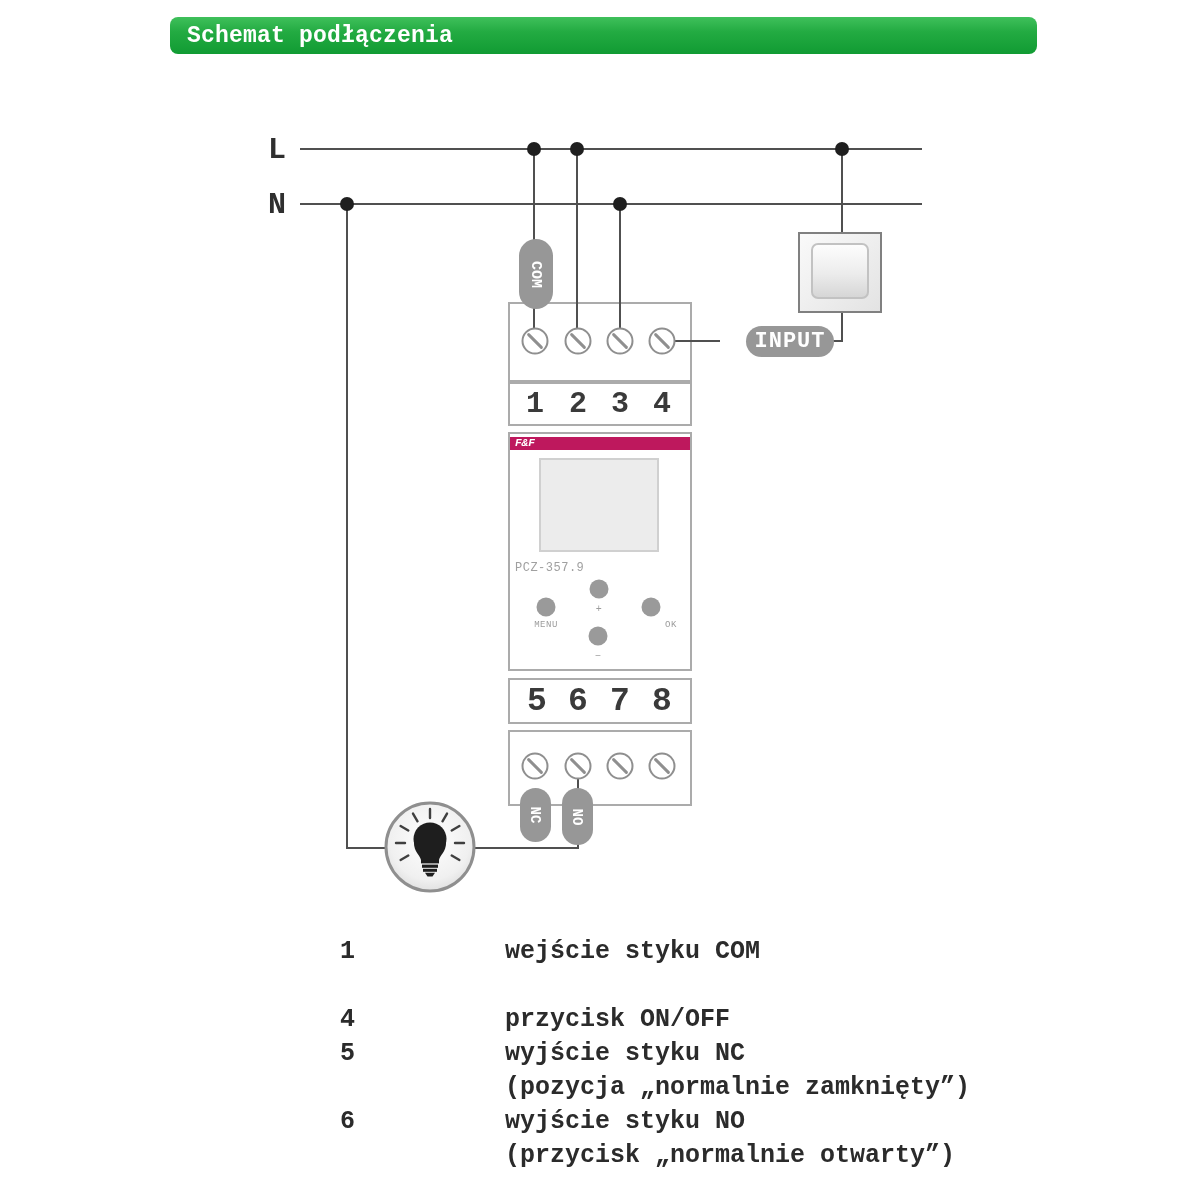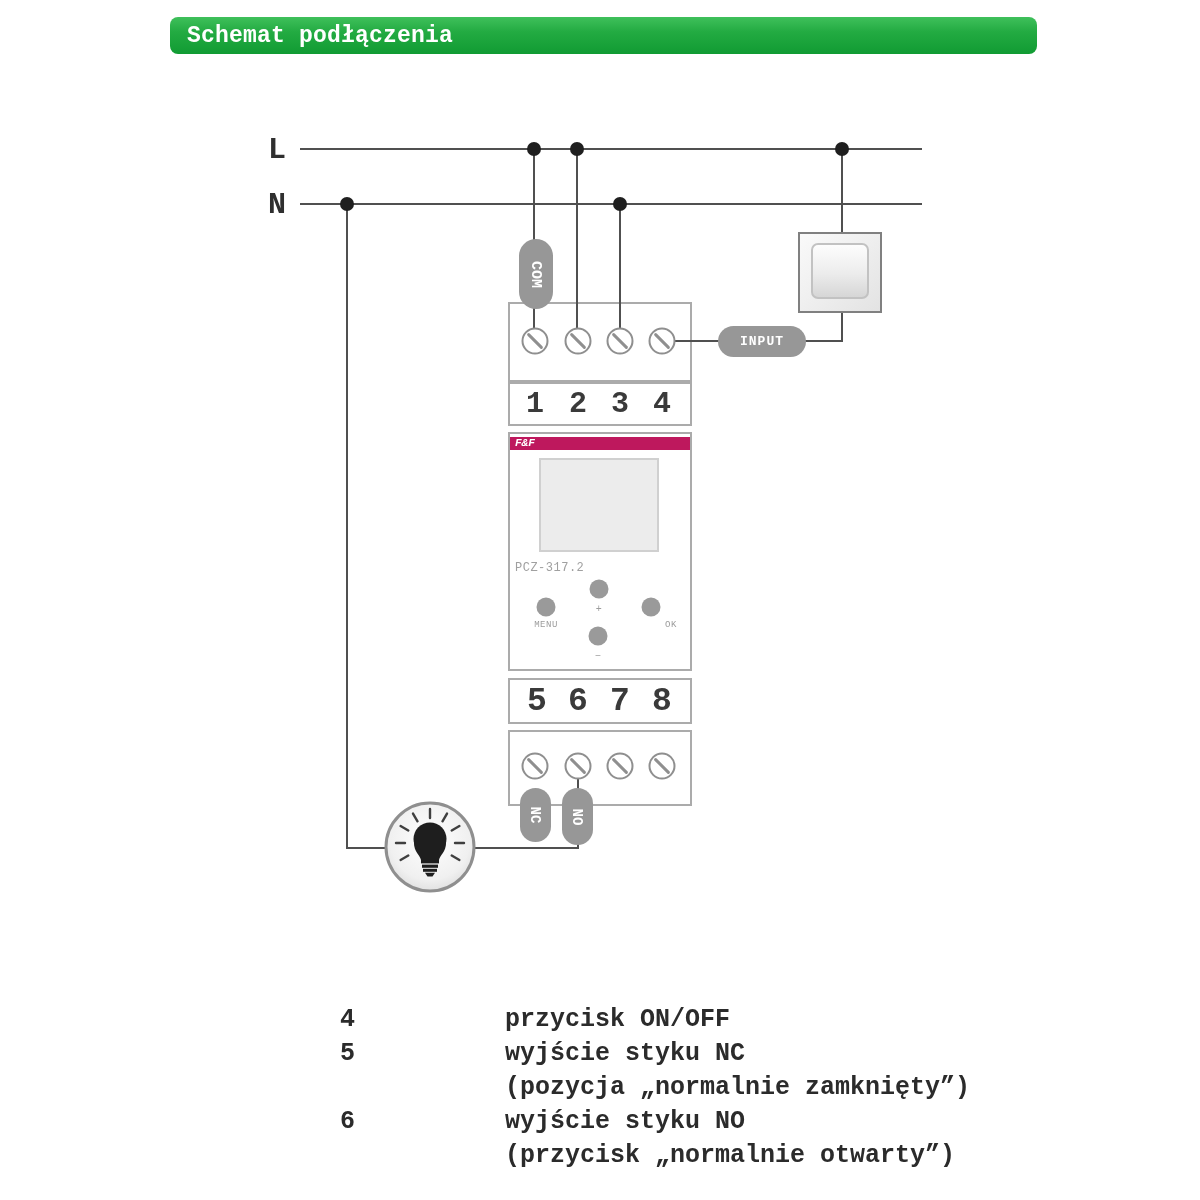--- a/index.html
+++ b/index.html
@@ -110,21 +110,21 @@
   <div class="termnum" style="left:535px;top:404px;font-size:30px;">1</div>
   <div class="termnum" style="left:578px;top:404px;font-size:30px;">2</div>
   <div class="termnum" style="left:620px;top:404px;font-size:30px;">3</div>
   <div class="termnum" style="left:662px;top:404px;font-size:30px;">4</div>
 
   <div class="box" style="left:508px;top:432px;width:184px;height:239px;"></div>
   <div class="brandband">
     <div class="logo">F&amp;F</div>
   </div>
   <div class="display"></div>
-  <div class="model">PCZ-317.2</div>
+  <div class="model">PCZ-357.9</div>
   <div class="devbtn" style="left:599px;top:589px;"></div>
   <div class="devbtn" style="left:546px;top:607px;"></div>
   <div class="devbtn" style="left:651px;top:607px;"></div>
   <div class="devbtn" style="left:598px;top:636px;"></div>
   <div class="btnlabel" style="left:599px;top:609px;font-size:10px;">+</div>
   <div class="btnlabel" style="left:546px;top:625px;">MENU</div>
   <div class="btnlabel" style="left:671px;top:625px;">OK</div>
   <div class="btnlabel" style="left:598px;top:656px;font-size:10px;">−</div>
 
   <div class="box" style="left:508px;top:678px;width:184px;height:46px;"></div>
@@ -143,21 +143,21 @@
   <div class="screw" style="left:620px;top:766px;">
       <span class="slot"></span>
     </div>
   <div class="screw" style="left:662px;top:766px;">
       <span class="slot"></span>
     </div>
 
   <div class="pill vert" style="left:519px;top:239px;width:34px;height:70px;border-radius:17px;font-size:15px;">
     <span>COM</span>
   </div>
-  <div class="pill" style="left:718px;top:326px;width:88px;height:31px;border-radius:16px;font-size:13px;letter-spacing:1px;">
+  <div class="pill" style="left:746px;top:326px;width:88px;height:31px;border-radius:16px;font-size:22px;letter-spacing:1px;">
     <span>INPUT</span>
   </div>
   <div class="pill vert" style="left:520px;top:788px;width:31px;height:54px;border-radius:16px;font-size:14px;">
     <span>NC</span>
   </div>
   <div class="pill vert" style="left:562px;top:788px;width:31px;height:57px;border-radius:16px;font-size:14px;">
     <span>NO</span>
   </div>
 
   <div class="switch-outer">
@@ -189,20 +189,23 @@
         <circle cx="0" cy="-8" r="16.5"></circle>
         <path d="M-16,-4 C-16,5 -10,8 -9,13 L9,13 C10,8 16,5 16,-4 Z"></path>
         <rect x="-9" y="13" width="18" height="3.4"></rect>
         <rect x="-8" y="17.6" width="16" height="3.2"></rect>
         <rect x="-7" y="21.8" width="14" height="3"></rect>
         <path d="M-5,25.8 L5,25.8 L2.5,29.5 L-2.5,29.5 Z"></path>
       </g>
     </svg>
   </div>
 
+  <div class="legendrow" style="top:937px;">
+    <span class="num">1</span><span>wejście styku COM</span>
+  </div>
   <div class="legendrow" style="top:1005px;">
     <span class="num">4</span><span>przycisk ON/OFF</span>
   </div>
   <div class="legendrow" style="top:1039px;">
     <span class="num">5</span><span>wyjście styku NC</span>
   </div>
   <div class="legendrow" style="top:1073px;">
     <span class="num"></span><span>(pozycja „normalnie zamknięty”)</span>
   </div>
   <div class="legendrow" style="top:1107px;">

